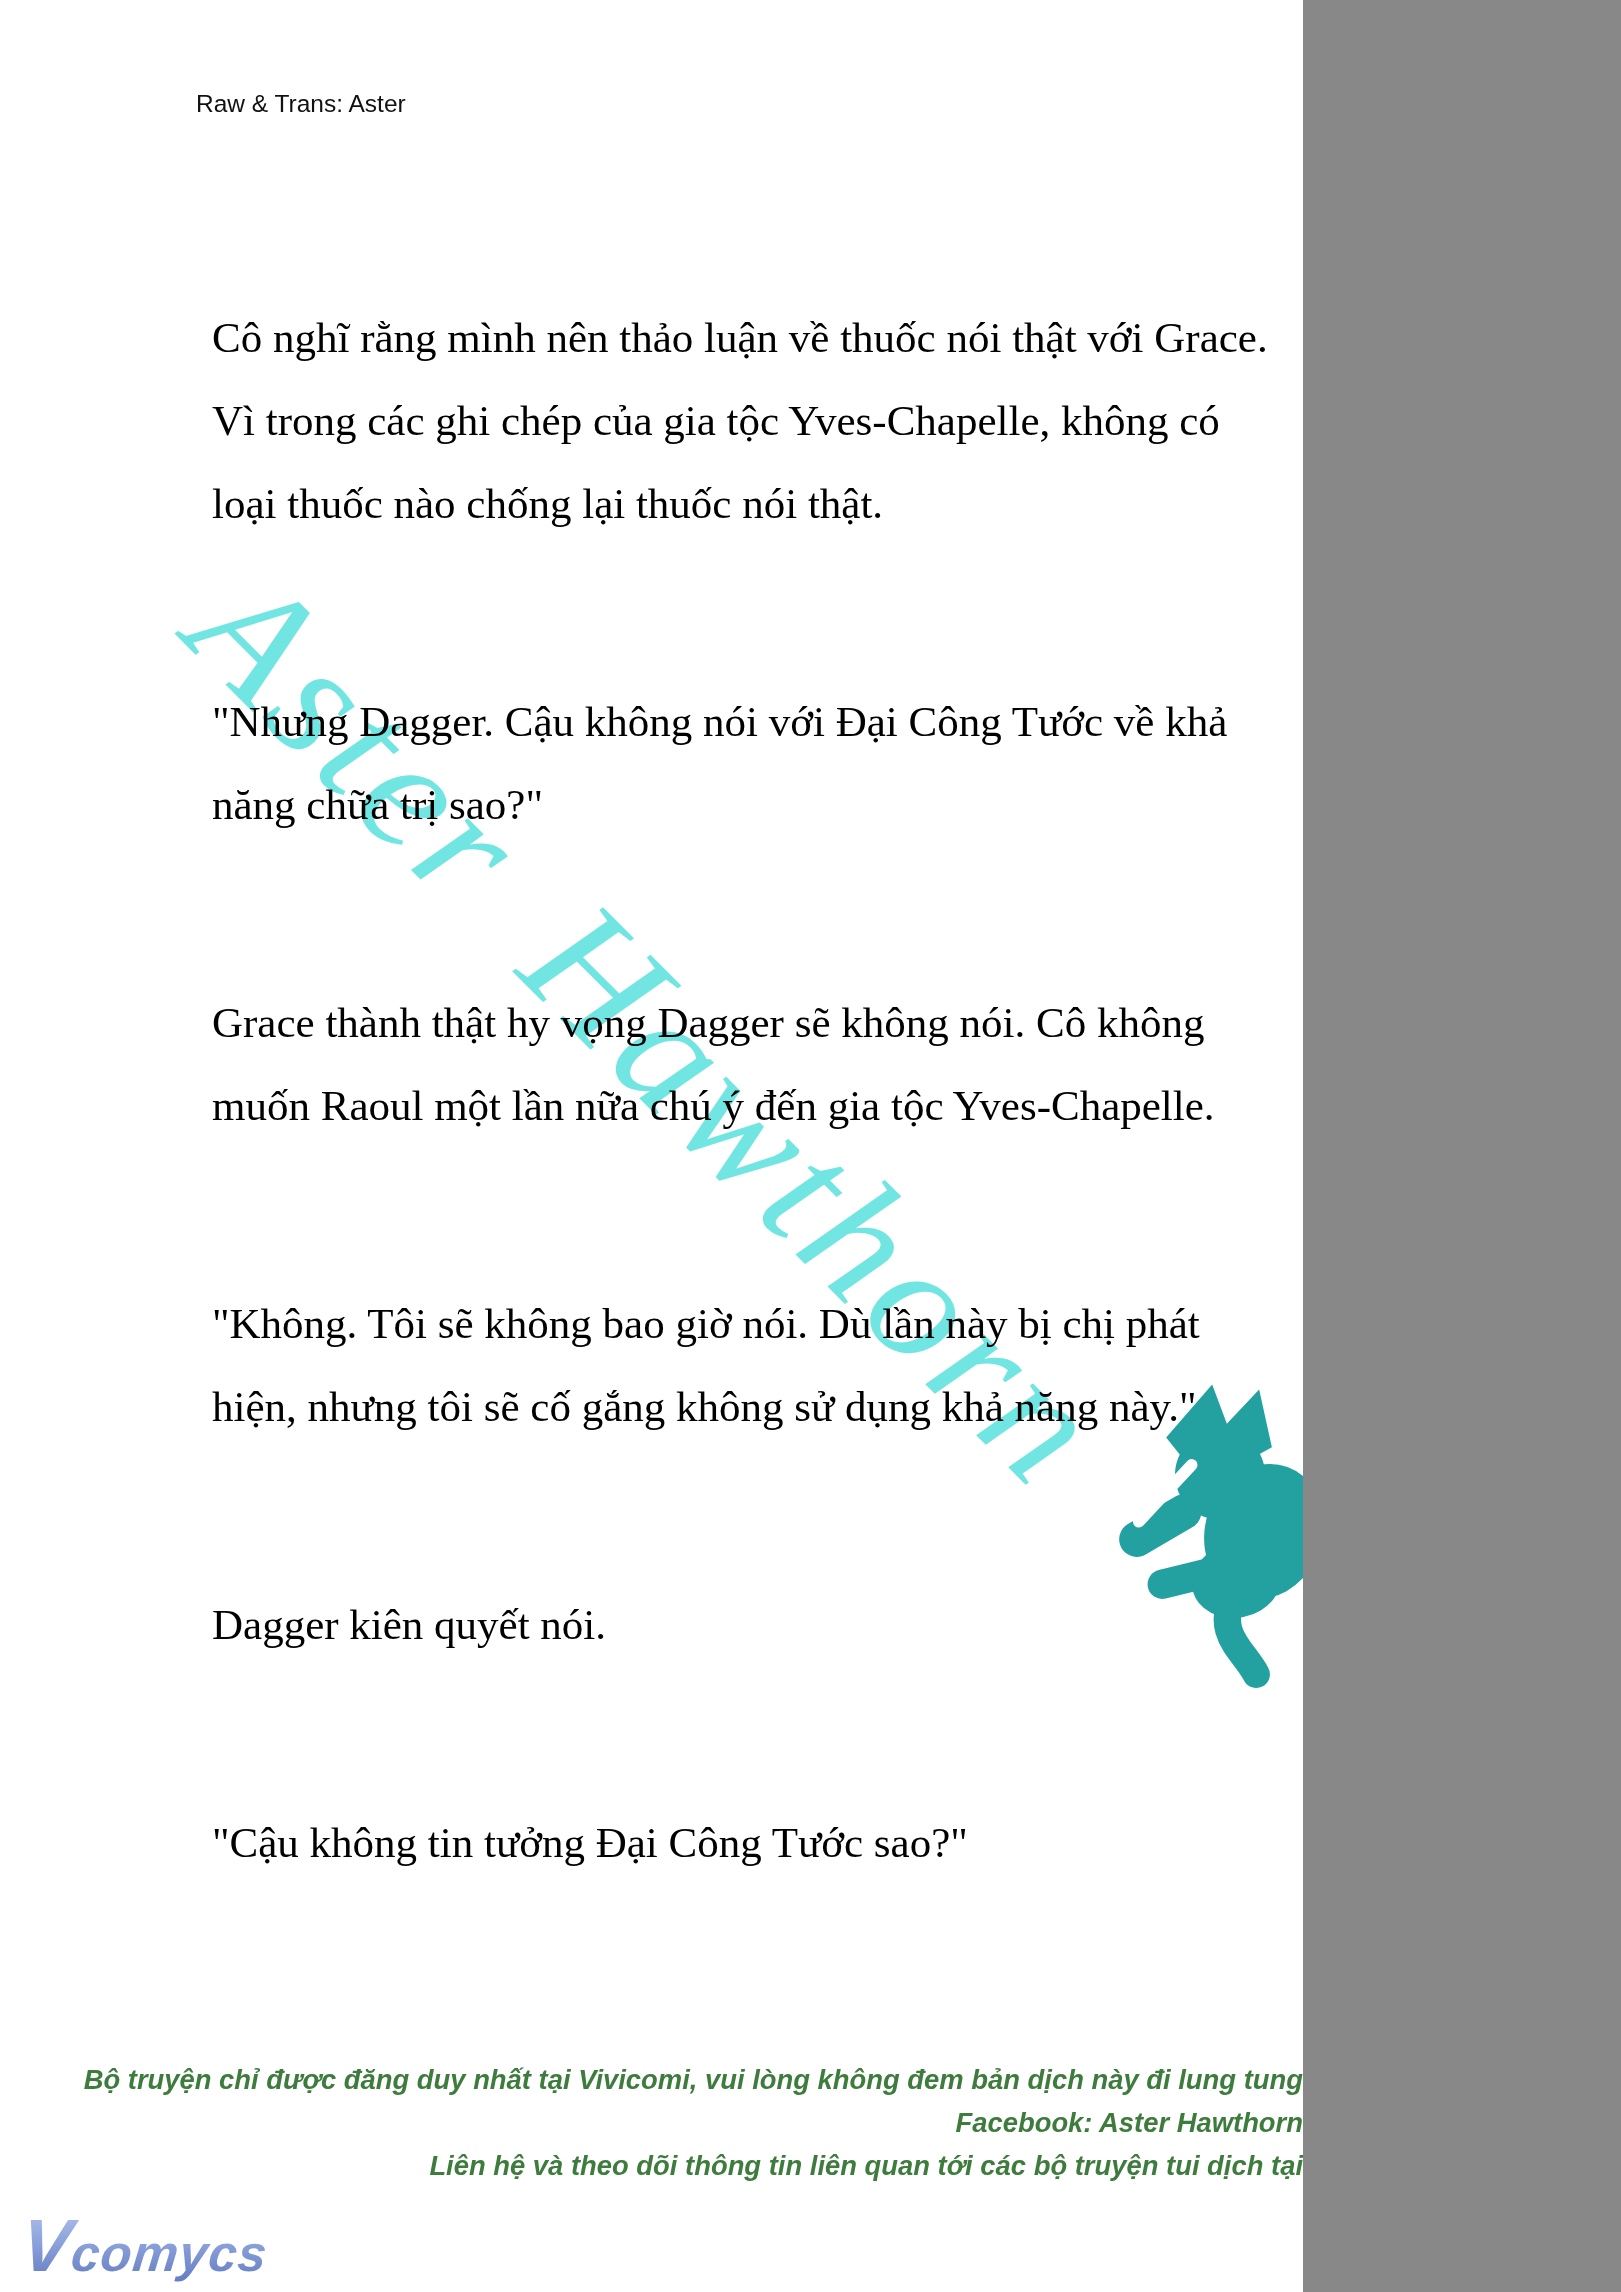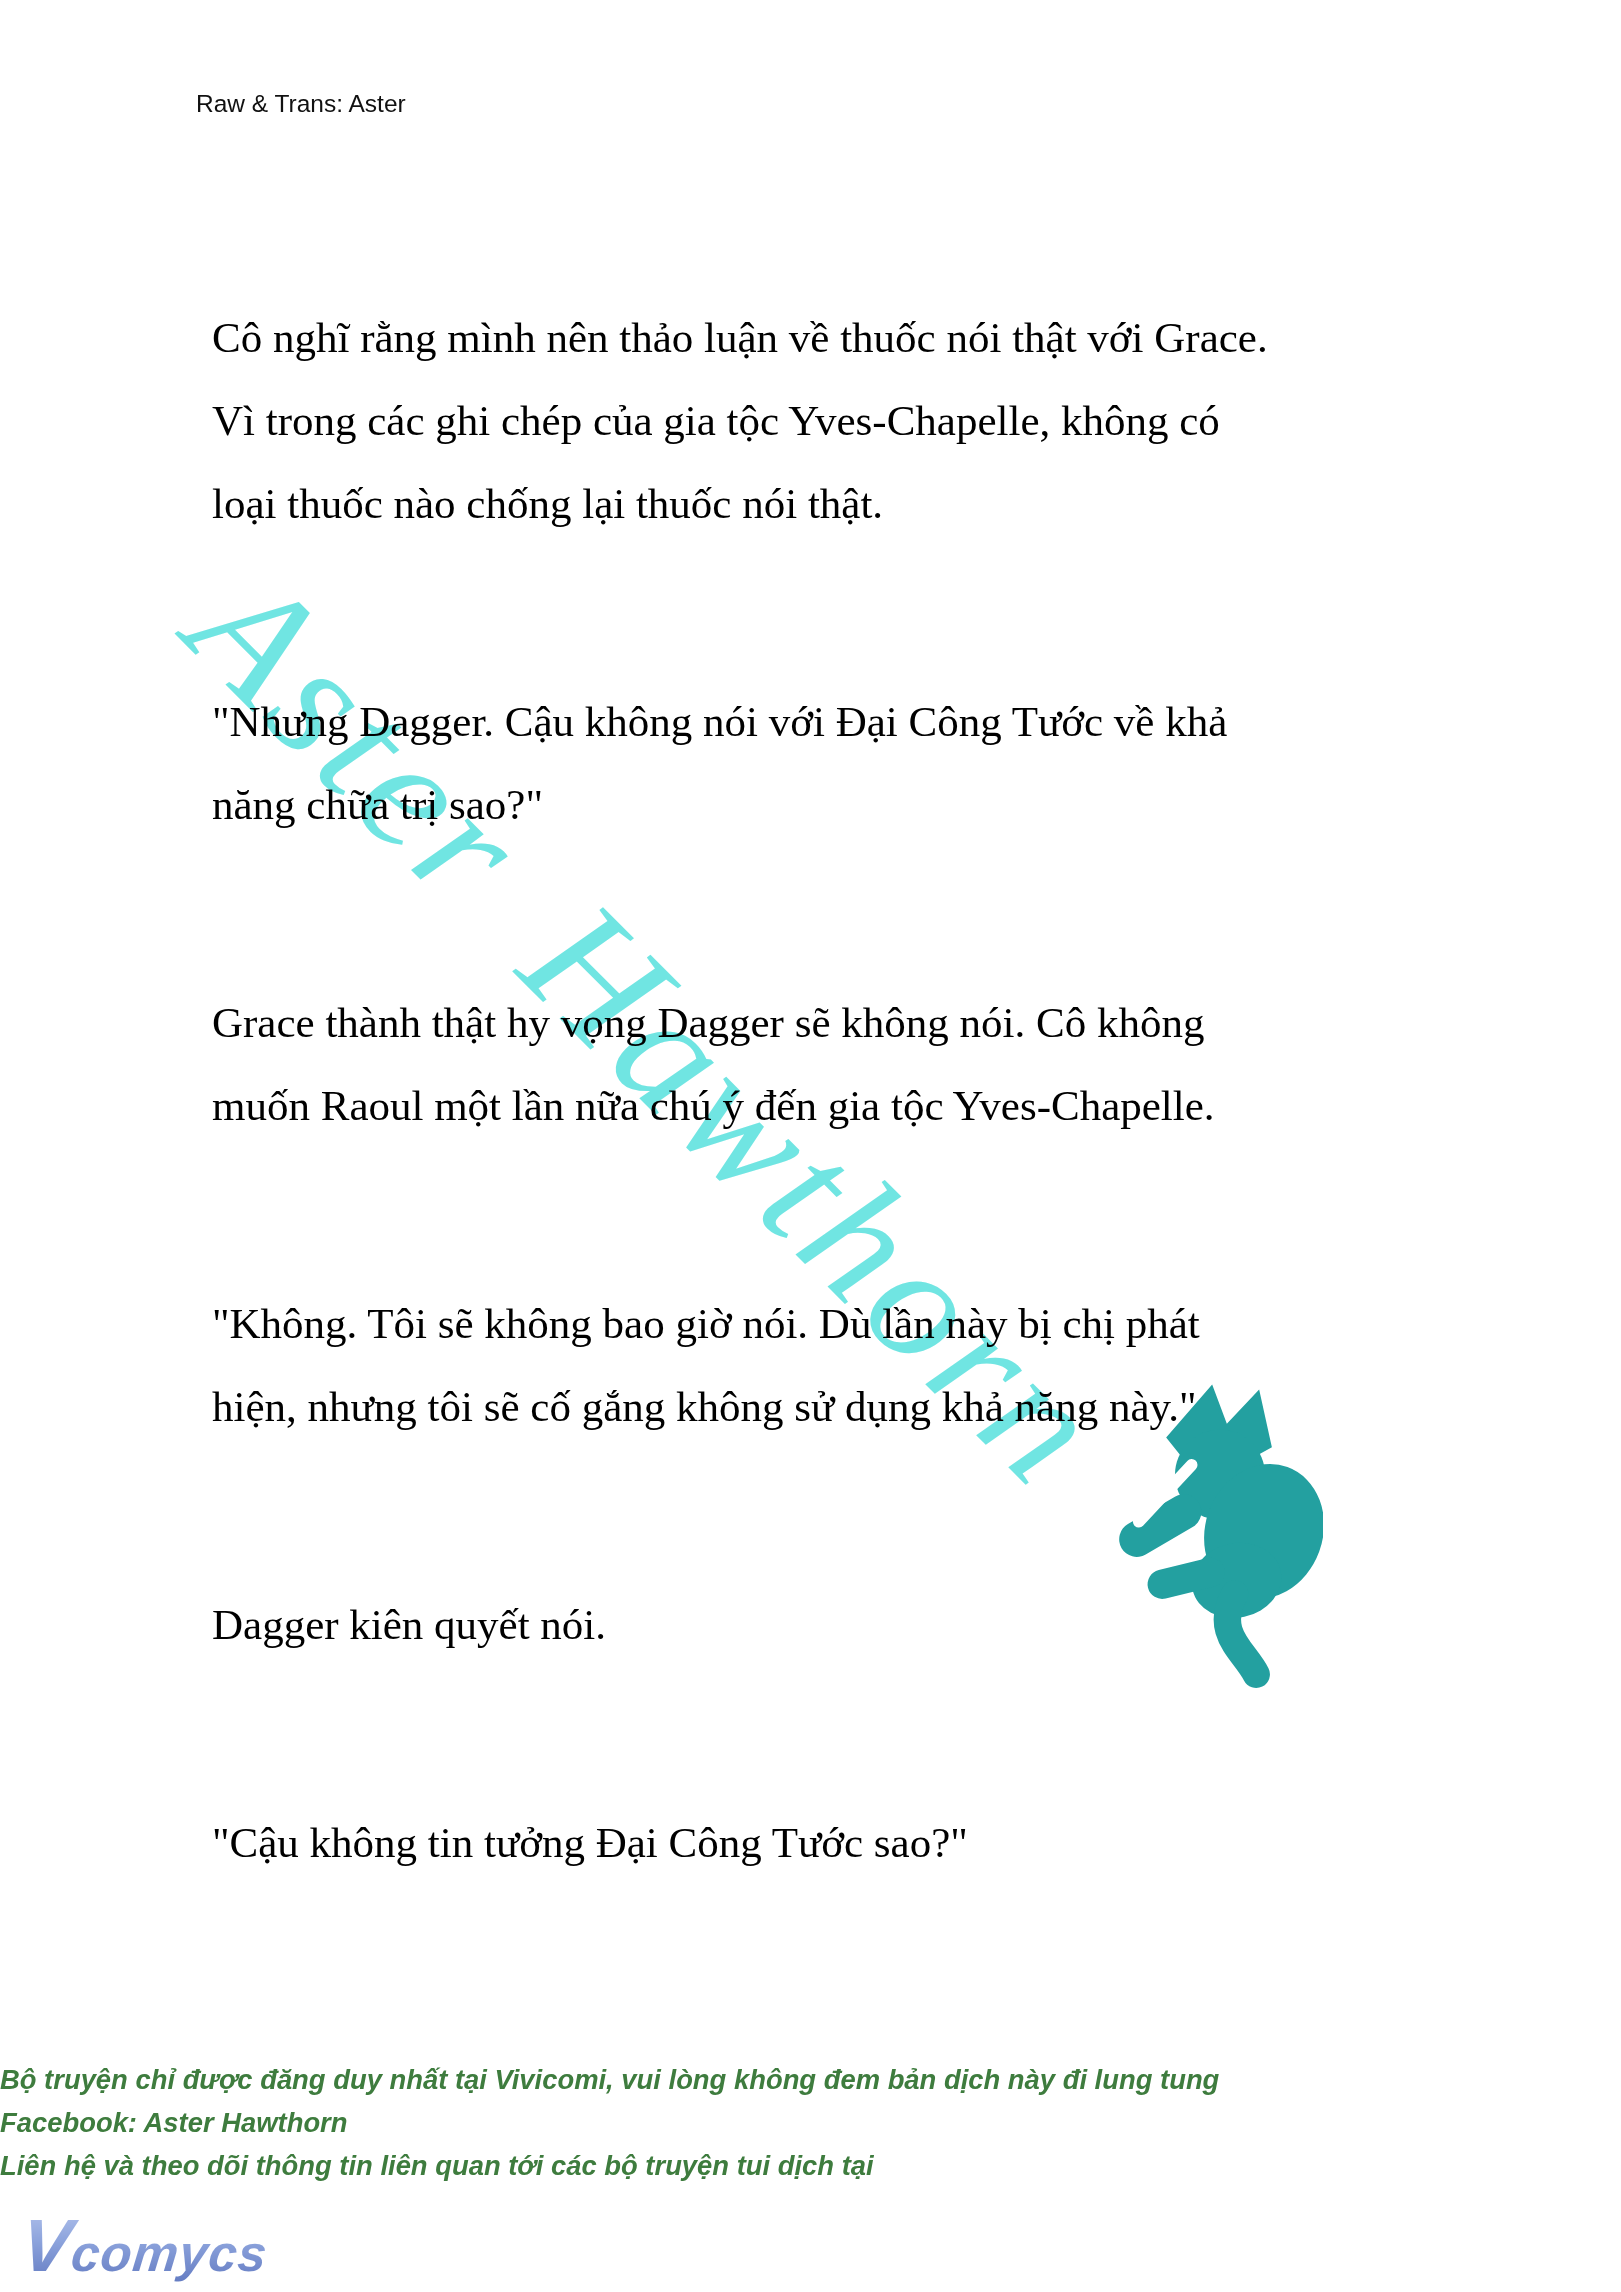--- a/index.html
+++ b/index.html
@@ -1,19 +1,19 @@
 <!DOCTYPE html>
 <html><head>
 <meta charset="utf-8">
 <style>
   html, body { margin: 0; padding: 0; }
   body { background: #888; }
   .page {
     position: relative;
-    width: 1621px;
+    width: 1303px;
     height: 2293px;
     background: #ffffff;
     overflow: hidden;
     font-family: "Liberation Serif", serif;
   }
 
   
   .credit {
     position: absolute;
     left: 196px;
@@ -68,21 +68,21 @@
     height: 323px;
     z-index: 2;
   }
 
   
   .footer {
     position: absolute;
     left: 0;
     right: 0;
     top: 2058px;
-    text-align: left;
+    text-align: right;
     font-family: "Liberation Sans", sans-serif;
     font-weight: bold;
     font-style: italic;
     font-size: 27.4px;
     line-height: 43px;
     color: #3e7c3e;
     z-index: 3;
   }
 
   

